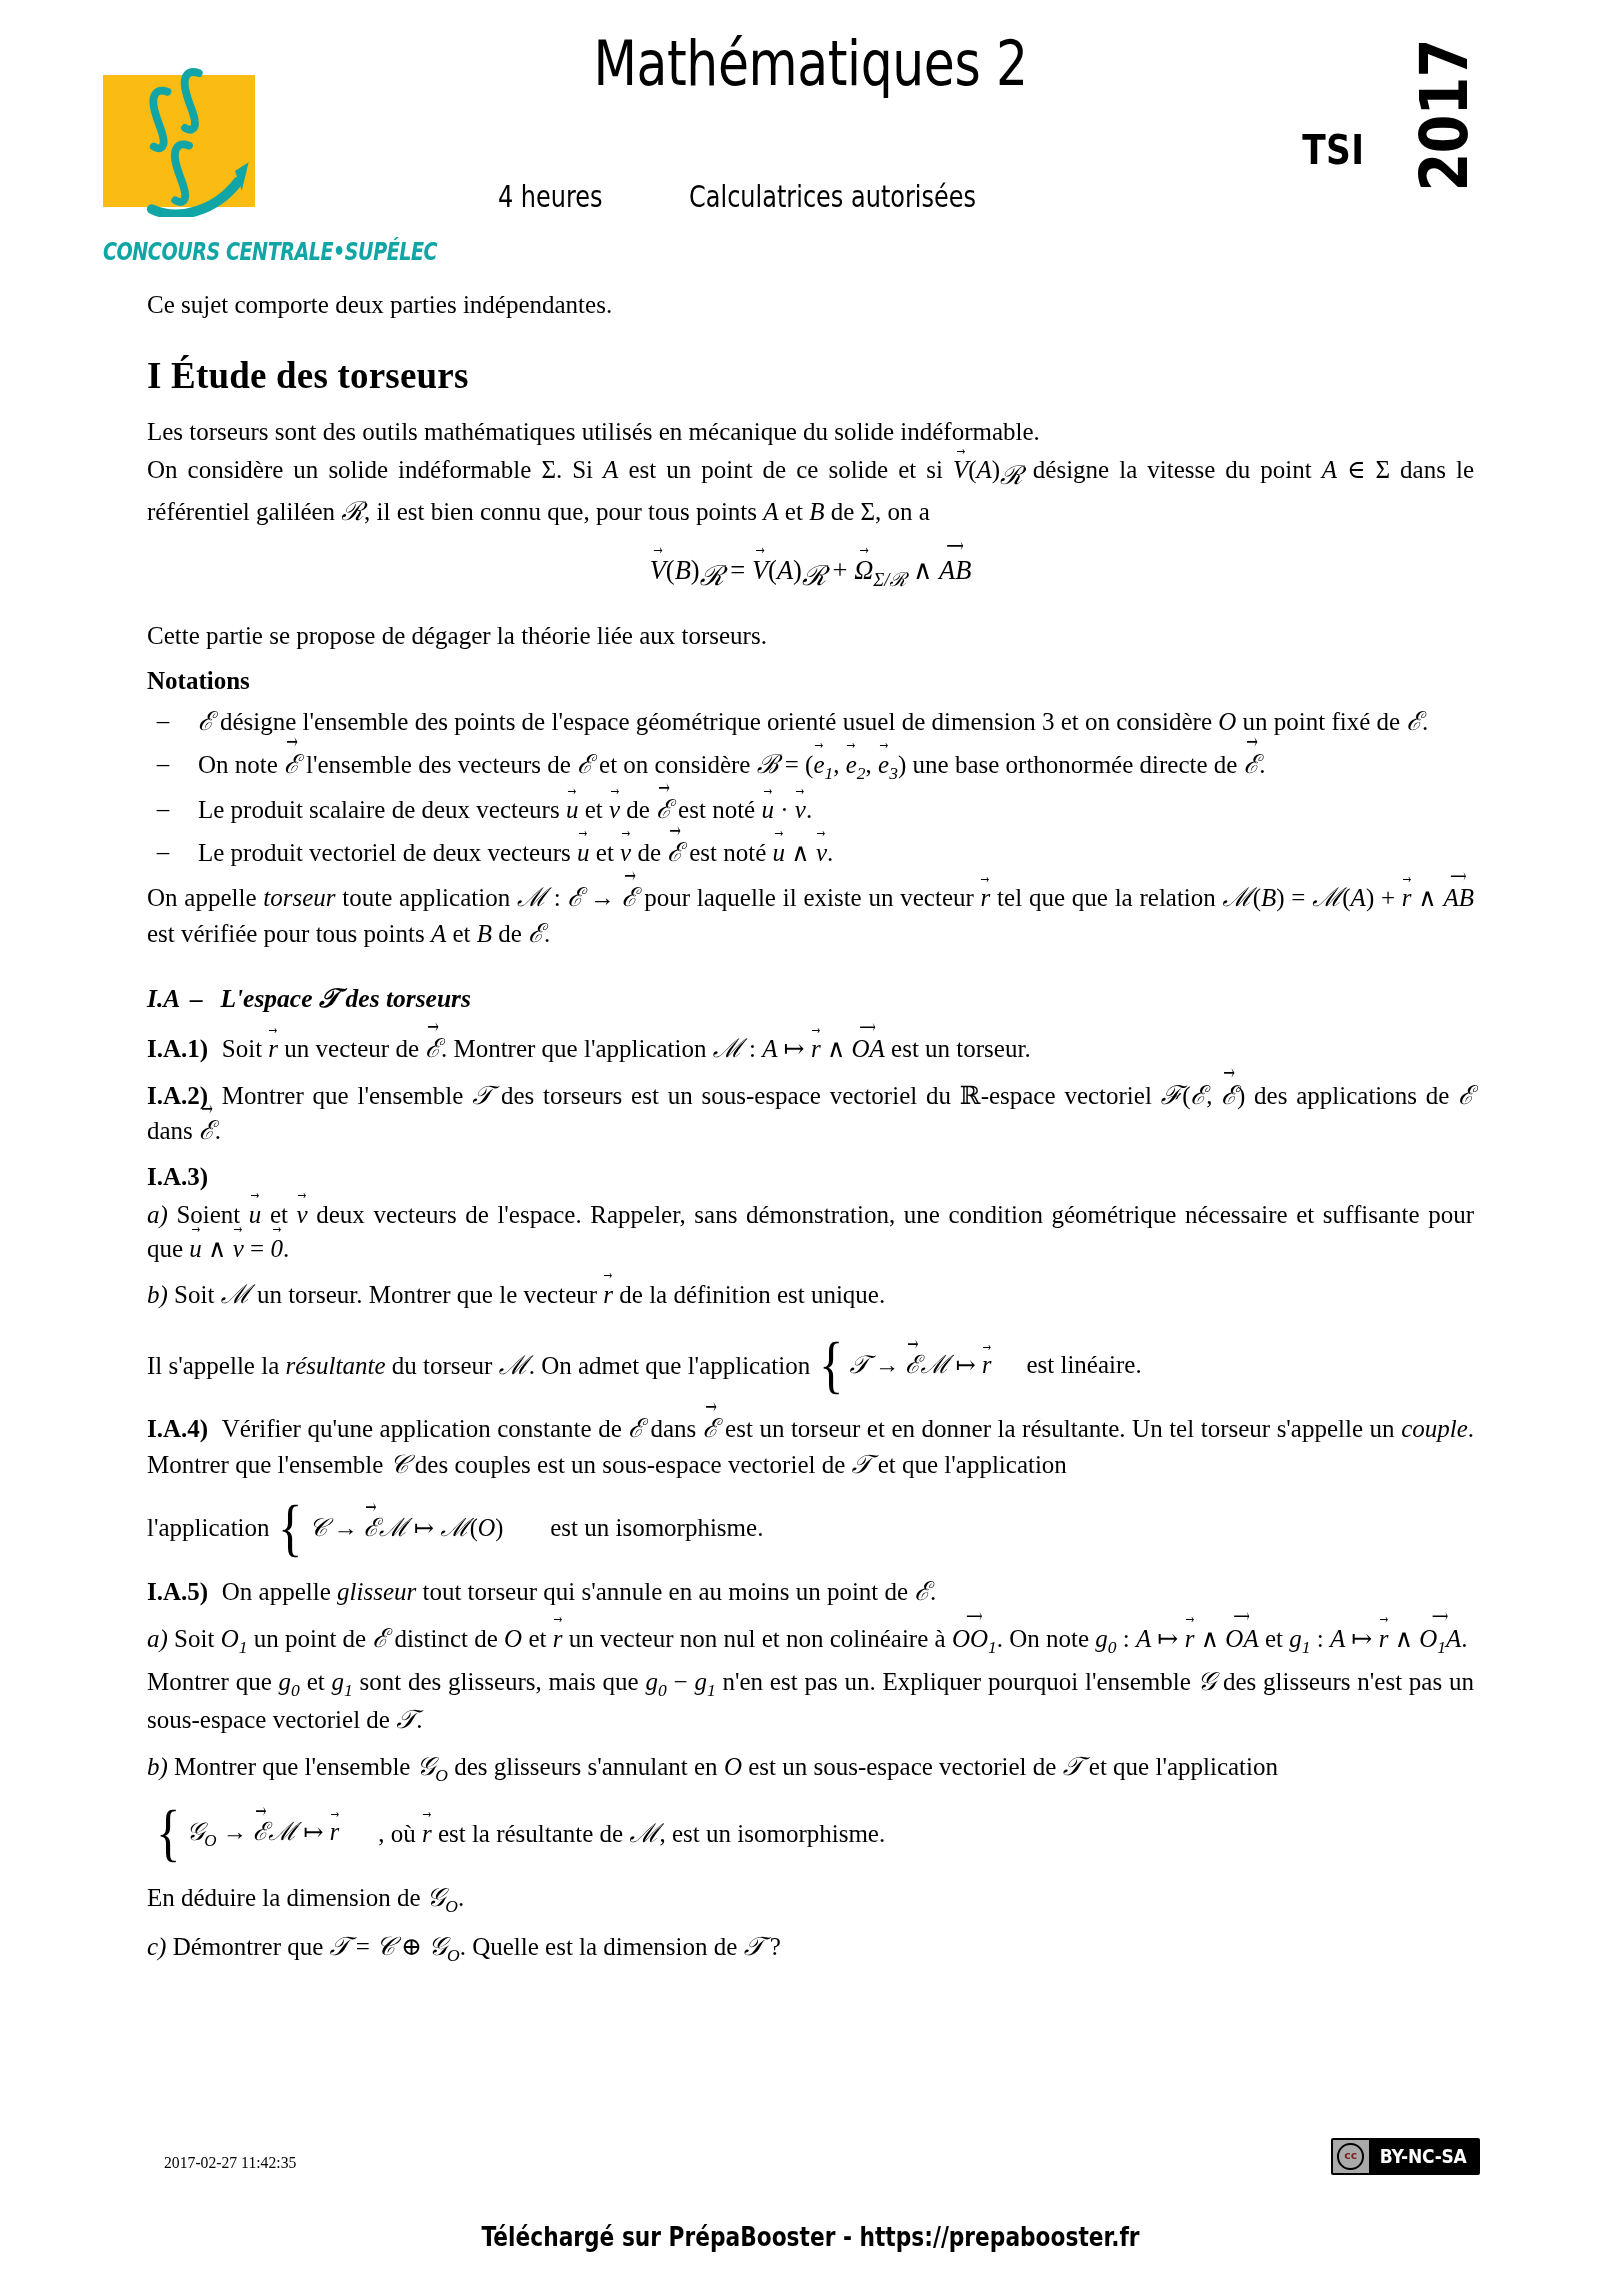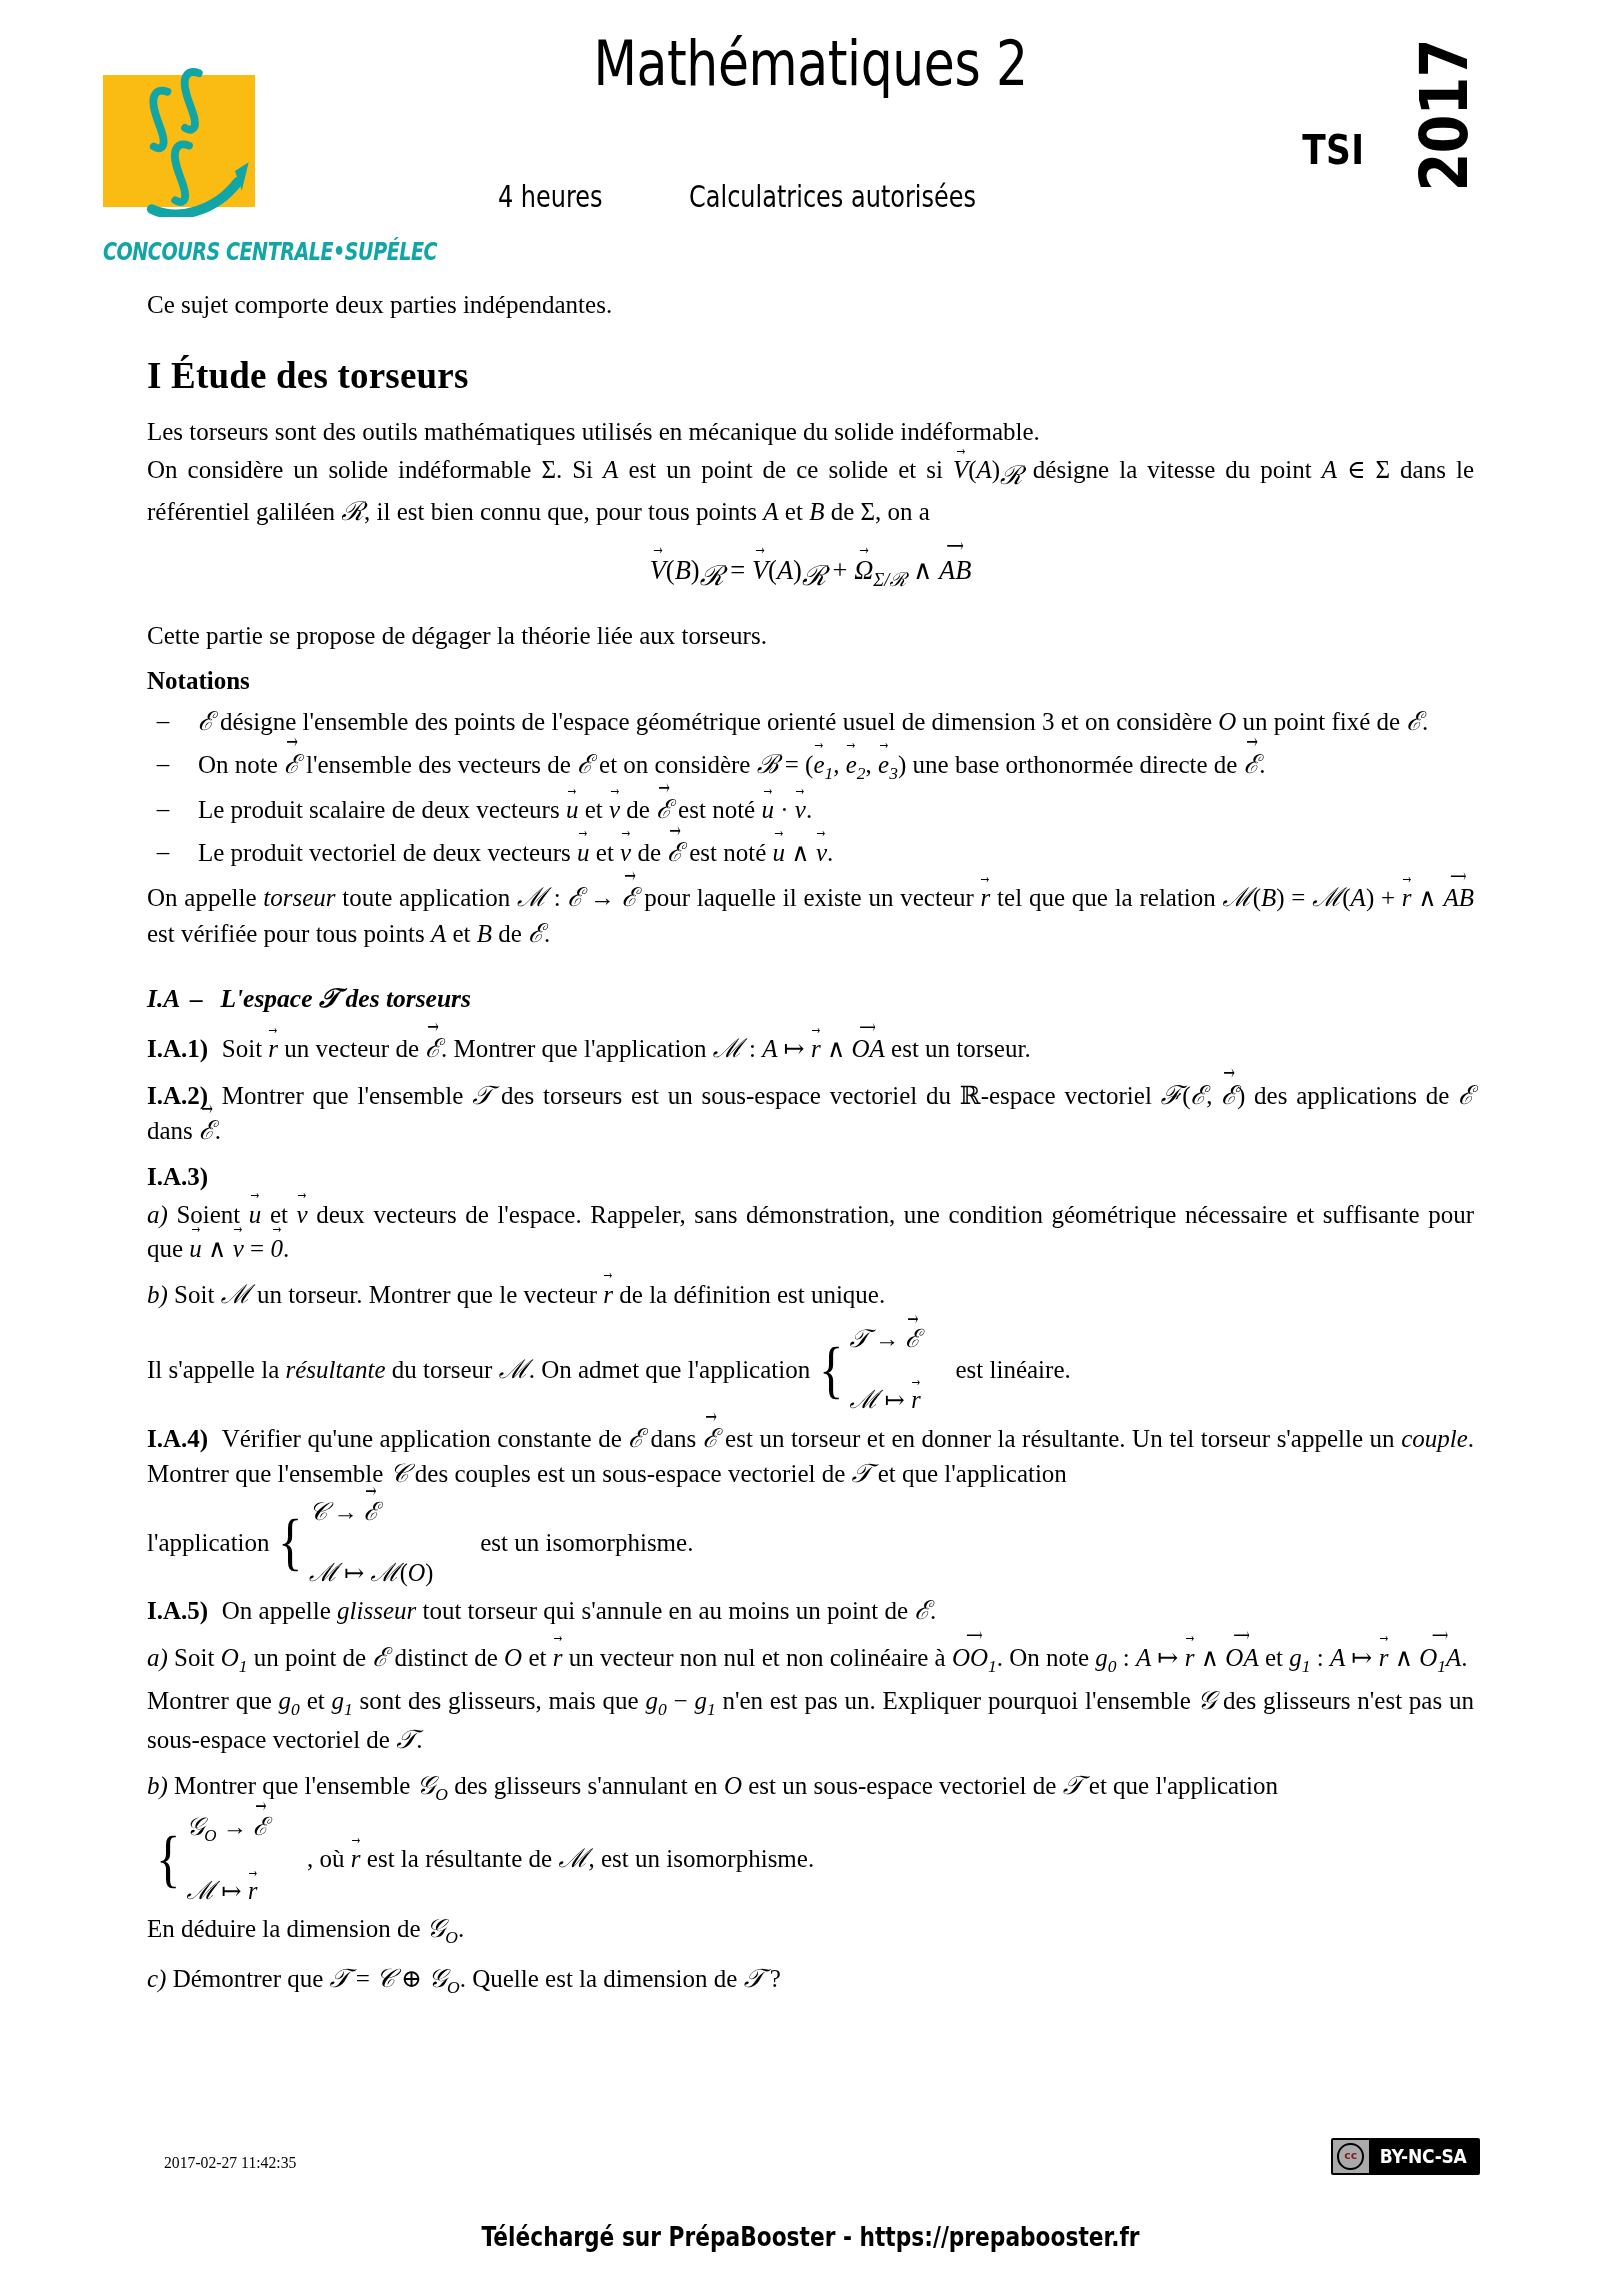--- a/index.html
+++ b/index.html
@@ -216,25 +216,24 @@
   }
   .brace {
     font-size: 2.55em;
     line-height: 0.92;
     font-weight: 300;
     transform: scaleX(0.80);
     display: inline-block;
   }
   .brace-rows {
     display: inline-flex;
-    flex-direction: column;
+    flex-direction: row;
     font-size: 0.97em;
     line-height: 1.30;
     padding-left: 2.9px;
-    gap: 28px;
   }
   .withbrace-line {
     display: flex;
     align-items: center;
     gap: 0;
     margin: 3.9px 0 3.9px 0;
     min-height: 84px;
   }
 
   

